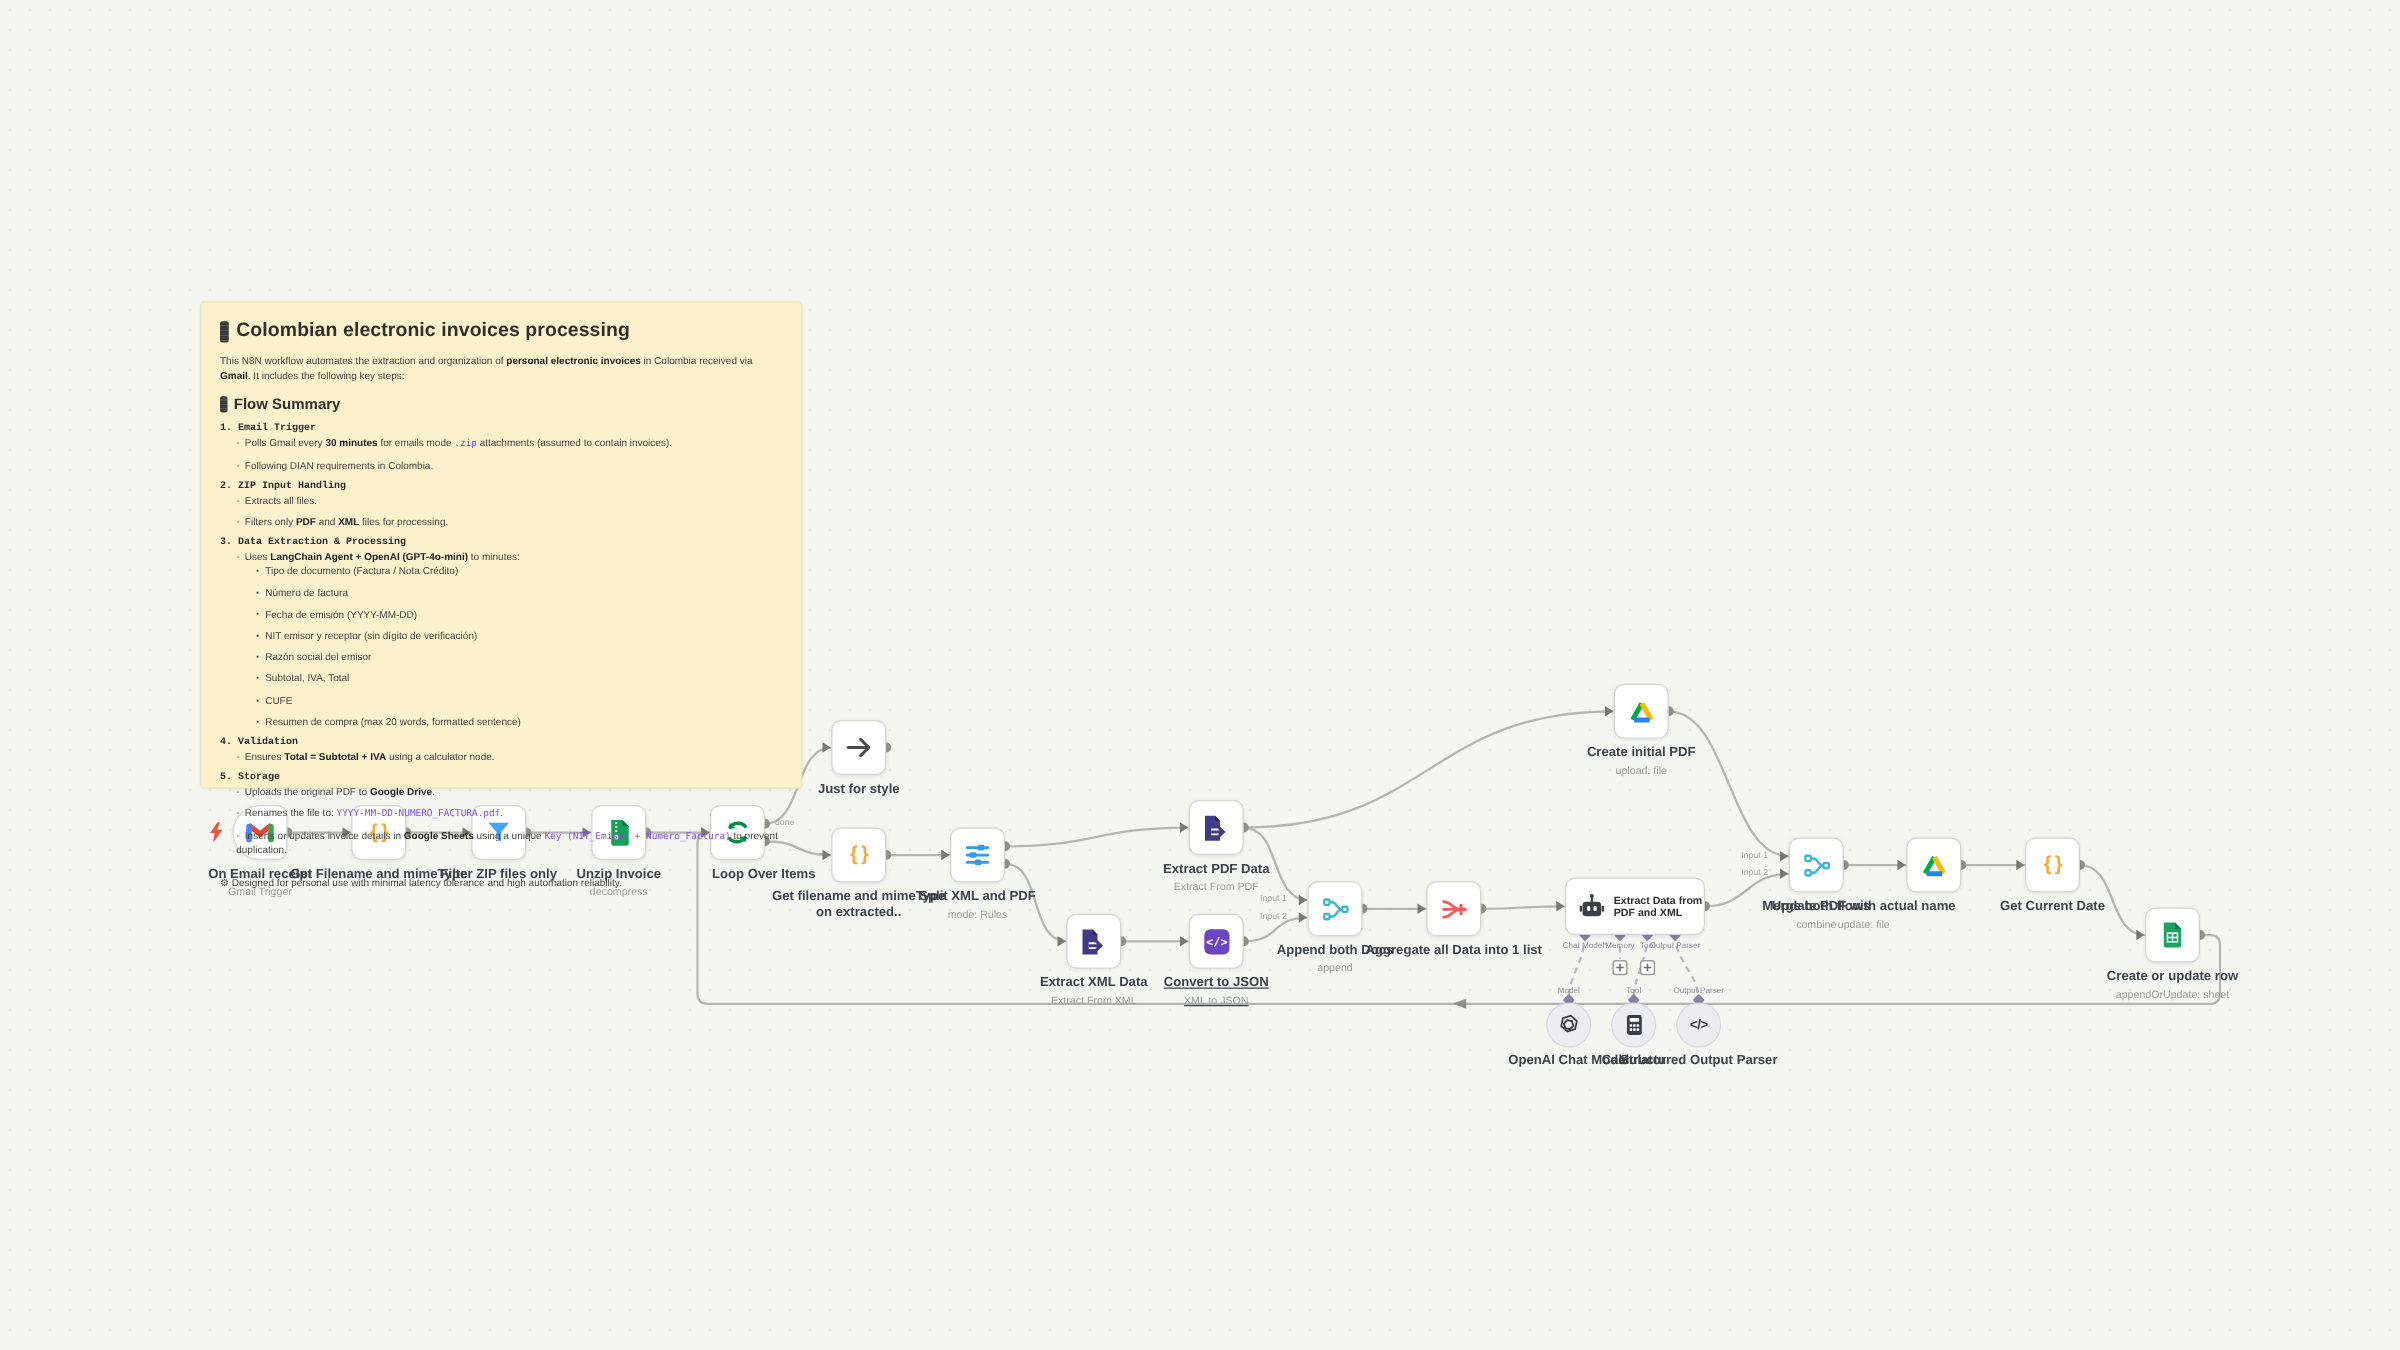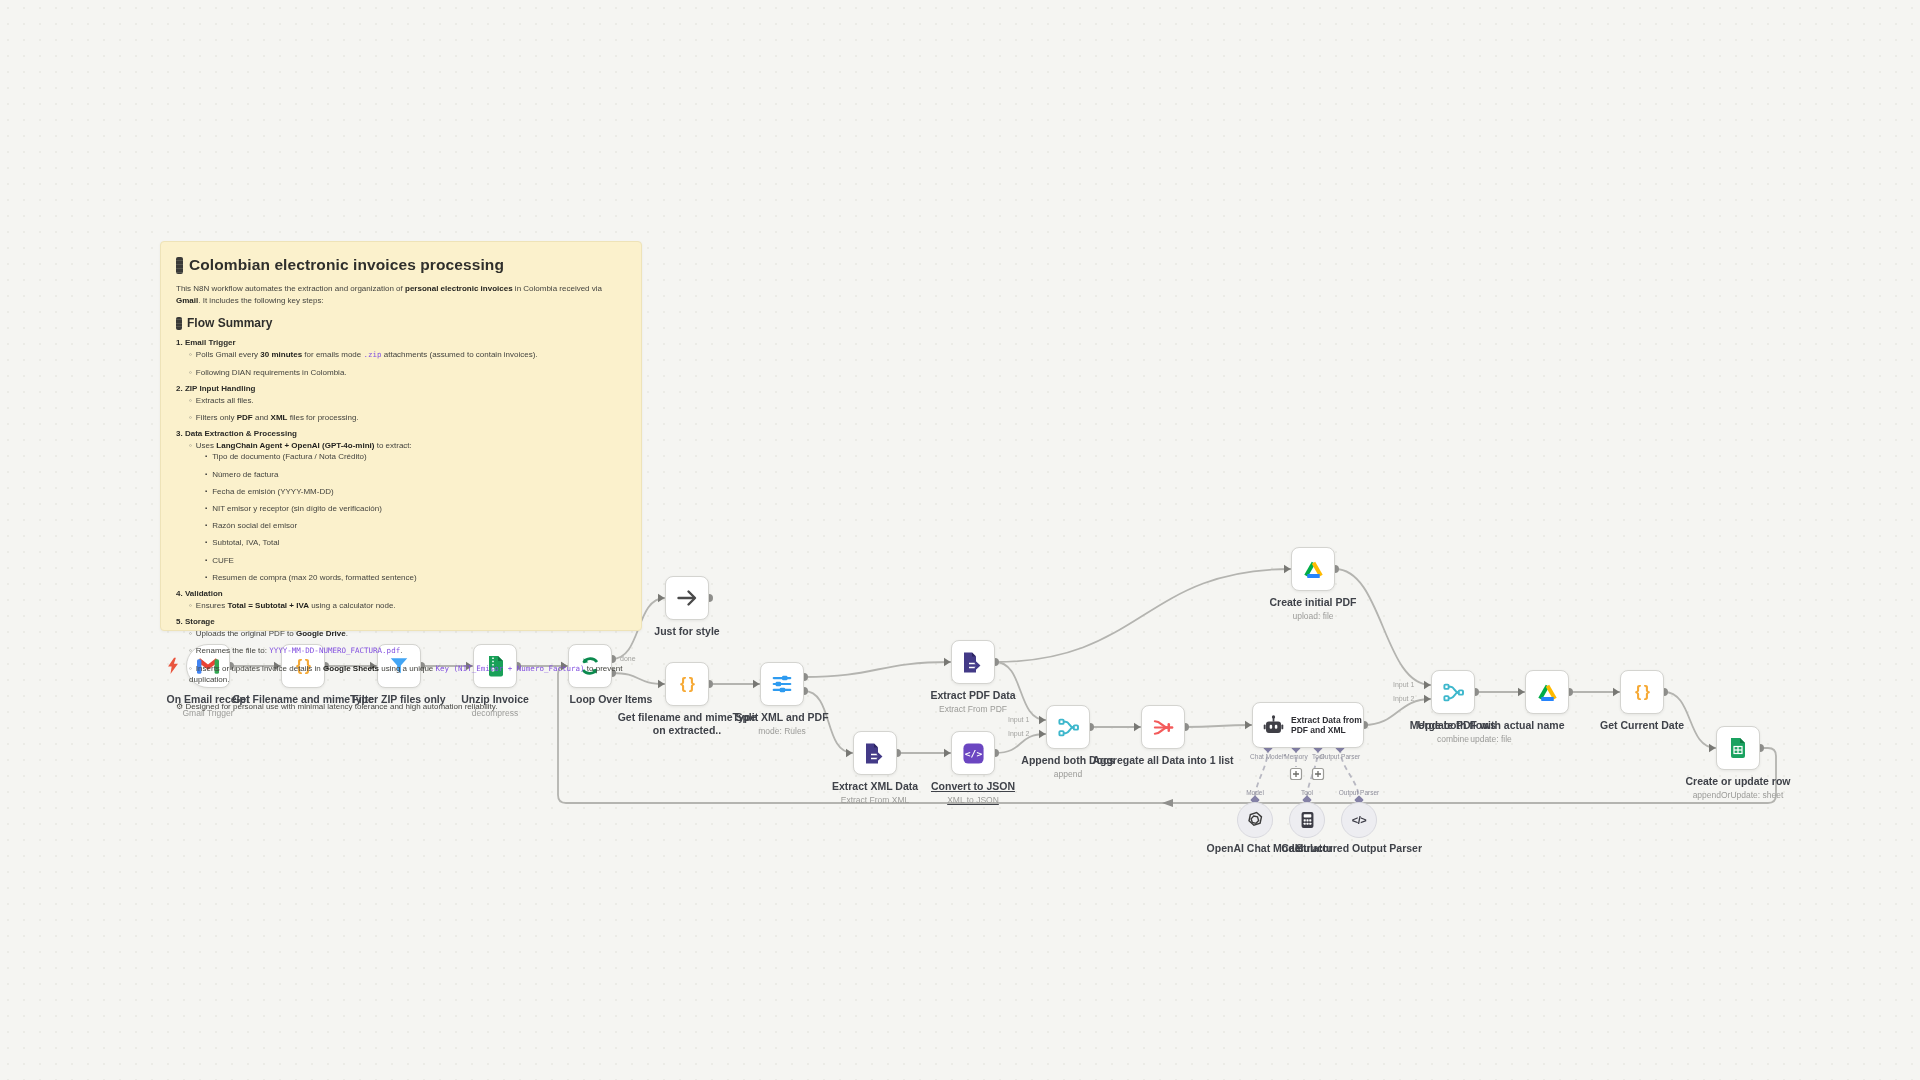--- a/index.html
+++ b/index.html
@@ -31,21 +31,21 @@
   .s-title-row{display:flex;align-items:center;gap:6px;margin-bottom:9px;}
   .s-title-row h1{font-size:15.5px;font-weight:700;margin:0;color:#2f2f2c;letter-spacing:0.1px;}
   .bar{display:inline-block;background:#3a3a38;border-radius:2px;}
   .bar.big{width:7px;height:17px;background:repeating-linear-gradient(180deg,#3a3a38 0 3px,#56564f 3px 4px);}
   .bar.small{width:6px;height:13px;background:repeating-linear-gradient(180deg,#3a3a38 0 2.5px,#56564f 2.5px 3.5px);}
   .s-intro{font-size:8px;line-height:1.45;margin:0 0 10px 0;color:#44443f;}
   .s-sub-row{display:flex;align-items:center;gap:5px;margin:0 0 8px 0;}
   .s-sub-row h2{font-size:12px;font-weight:700;margin:0;color:#2f2f2c;}
   #sticky-list{margin:0;padding:0;list-style:none;}
   #sticky-list li{margin-bottom:6px;}
-  .ih{font-size:8px;font-weight:700;color:#2c2c28;margin-bottom:2px;}
+  .ih{font-size:8px;font-weight:700;color:#2c2c28;margin-bottom:2px;font-family:Liberation Mono, monospace;}
   .ih .num{font-weight:700;}
   .blist{margin:0 0 0 13px;padding:0;list-style:none;}
   .blist li{font-size:8px;line-height:1.4;color:#44443f;margin:0 0 1px 0;}
   .blist li:before{content:"◦";margin-right:4px;color:#6b6b66;}
   .sblist{margin:0 0 0 16px;padding:0;list-style:none;}
   .sblist li:before{content:"▪";font-size:6px;vertical-align:1px;margin-right:5px;color:#3b3b38;}
   b.seg{color:#1e1e1b;}
   .code{font-family:"DejaVu Sans Mono",monospace;color:var(--code,#8250df);font-size:7.5px;}
   .s-footer{font-size:8px;color:#44443f;margin:16px 0 0 0;}
 </style>
@@ -401,21 +401,21 @@
         <li>
           <div class="ih"><span class="num">2. </span><span>ZIP Input Handling</span></div>
           <ul class="blist">
             <li><span>Extracts all files.</span></li>
             <li><span>Filters only </span><b class="seg">PDF</b><span> and </span><b class="seg">XML</b><span> files for processing.</span></li>
           </ul>
         </li>
         <li>
           <div class="ih"><span class="num">3. </span><span>Data Extraction &amp; Processing</span></div>
           <ul class="blist">
-            <li><span>Uses </span><b class="seg">LangChain Agent + OpenAI (GPT-4o-mini)</b><span> to extract:</span><ul class="sblist blist">
+            <li><span>Uses </span><b class="seg">LangChain Agent + OpenAI (GPT-4o-mini)</b><span> to minutes:</span><ul class="sblist blist">
                 <li>Tipo de documento (Factura / Nota Crédito)</li>
                 <li>Número de factura</li>
                 <li>Fecha de emisión (YYYY-MM-DD)</li>
                 <li>NIT emisor y receptor (sin dígito de verificación)</li>
                 <li>Razón social del emisor</li>
                 <li>Subtotal, IVA, Total</li>
                 <li>CUFE</li>
                 <li>Resumen de compra (max 20 words, formatted sentence)</li>
               </ul></li>
           </ul>

